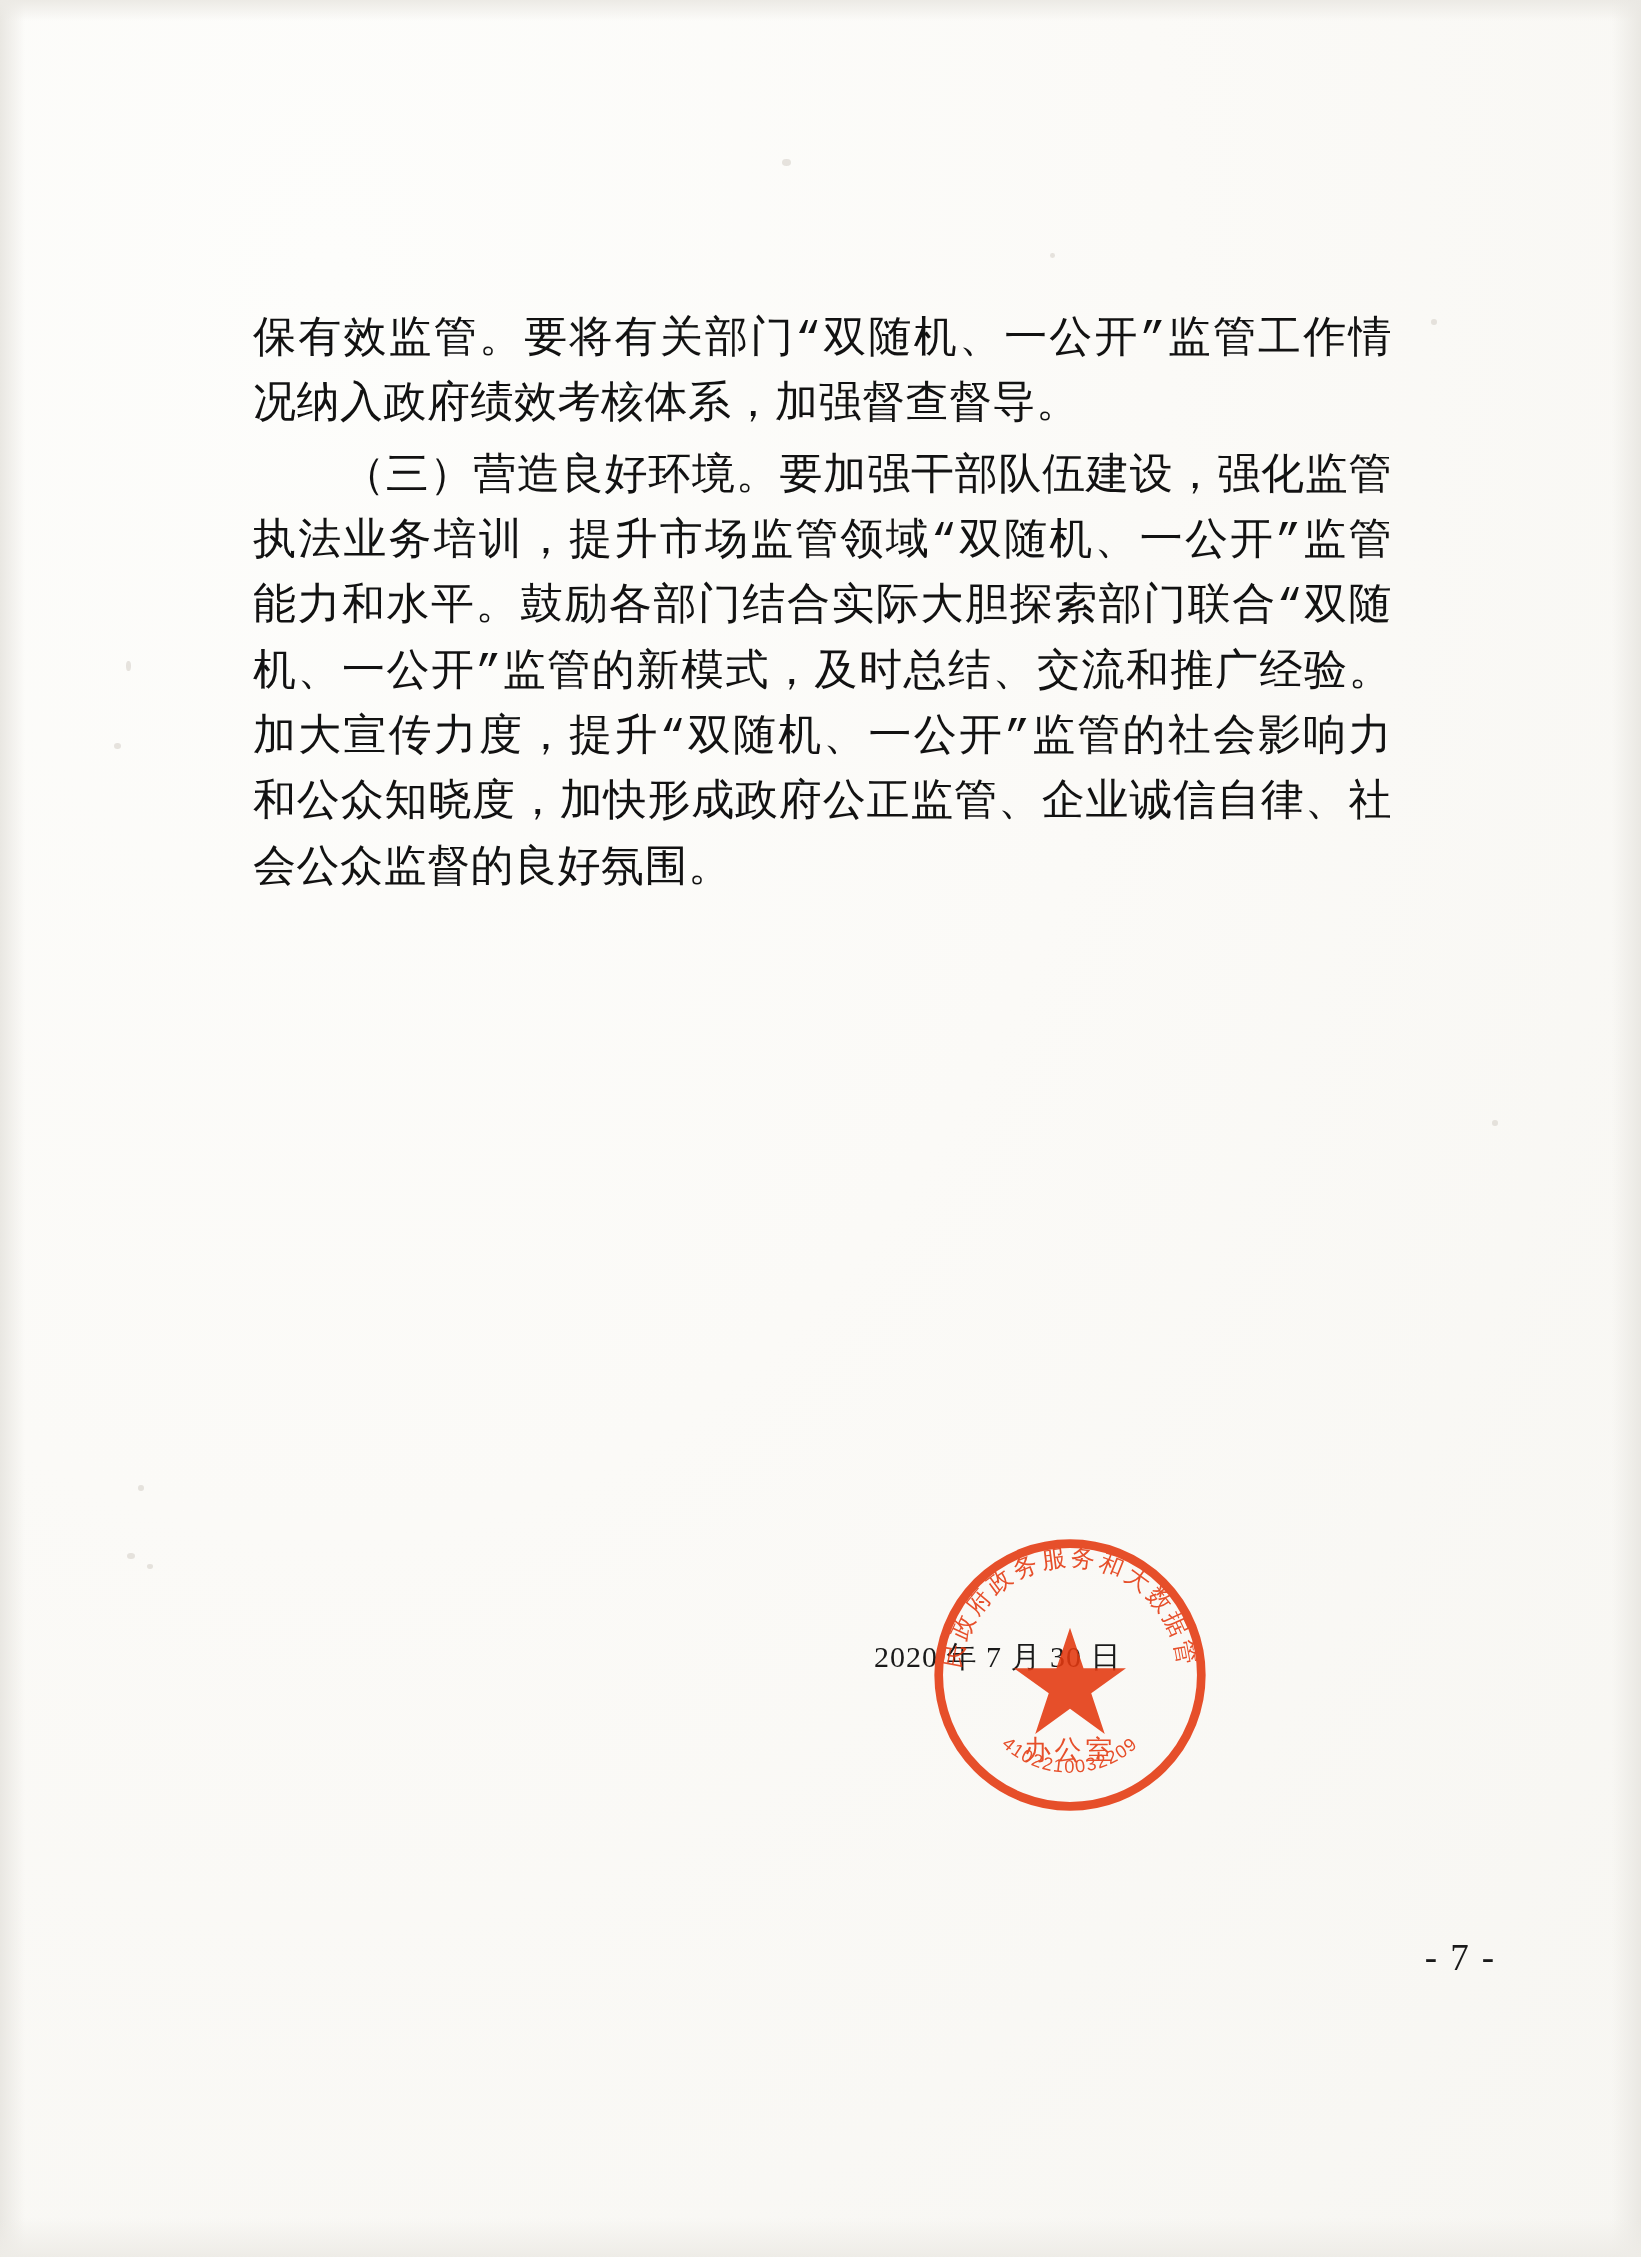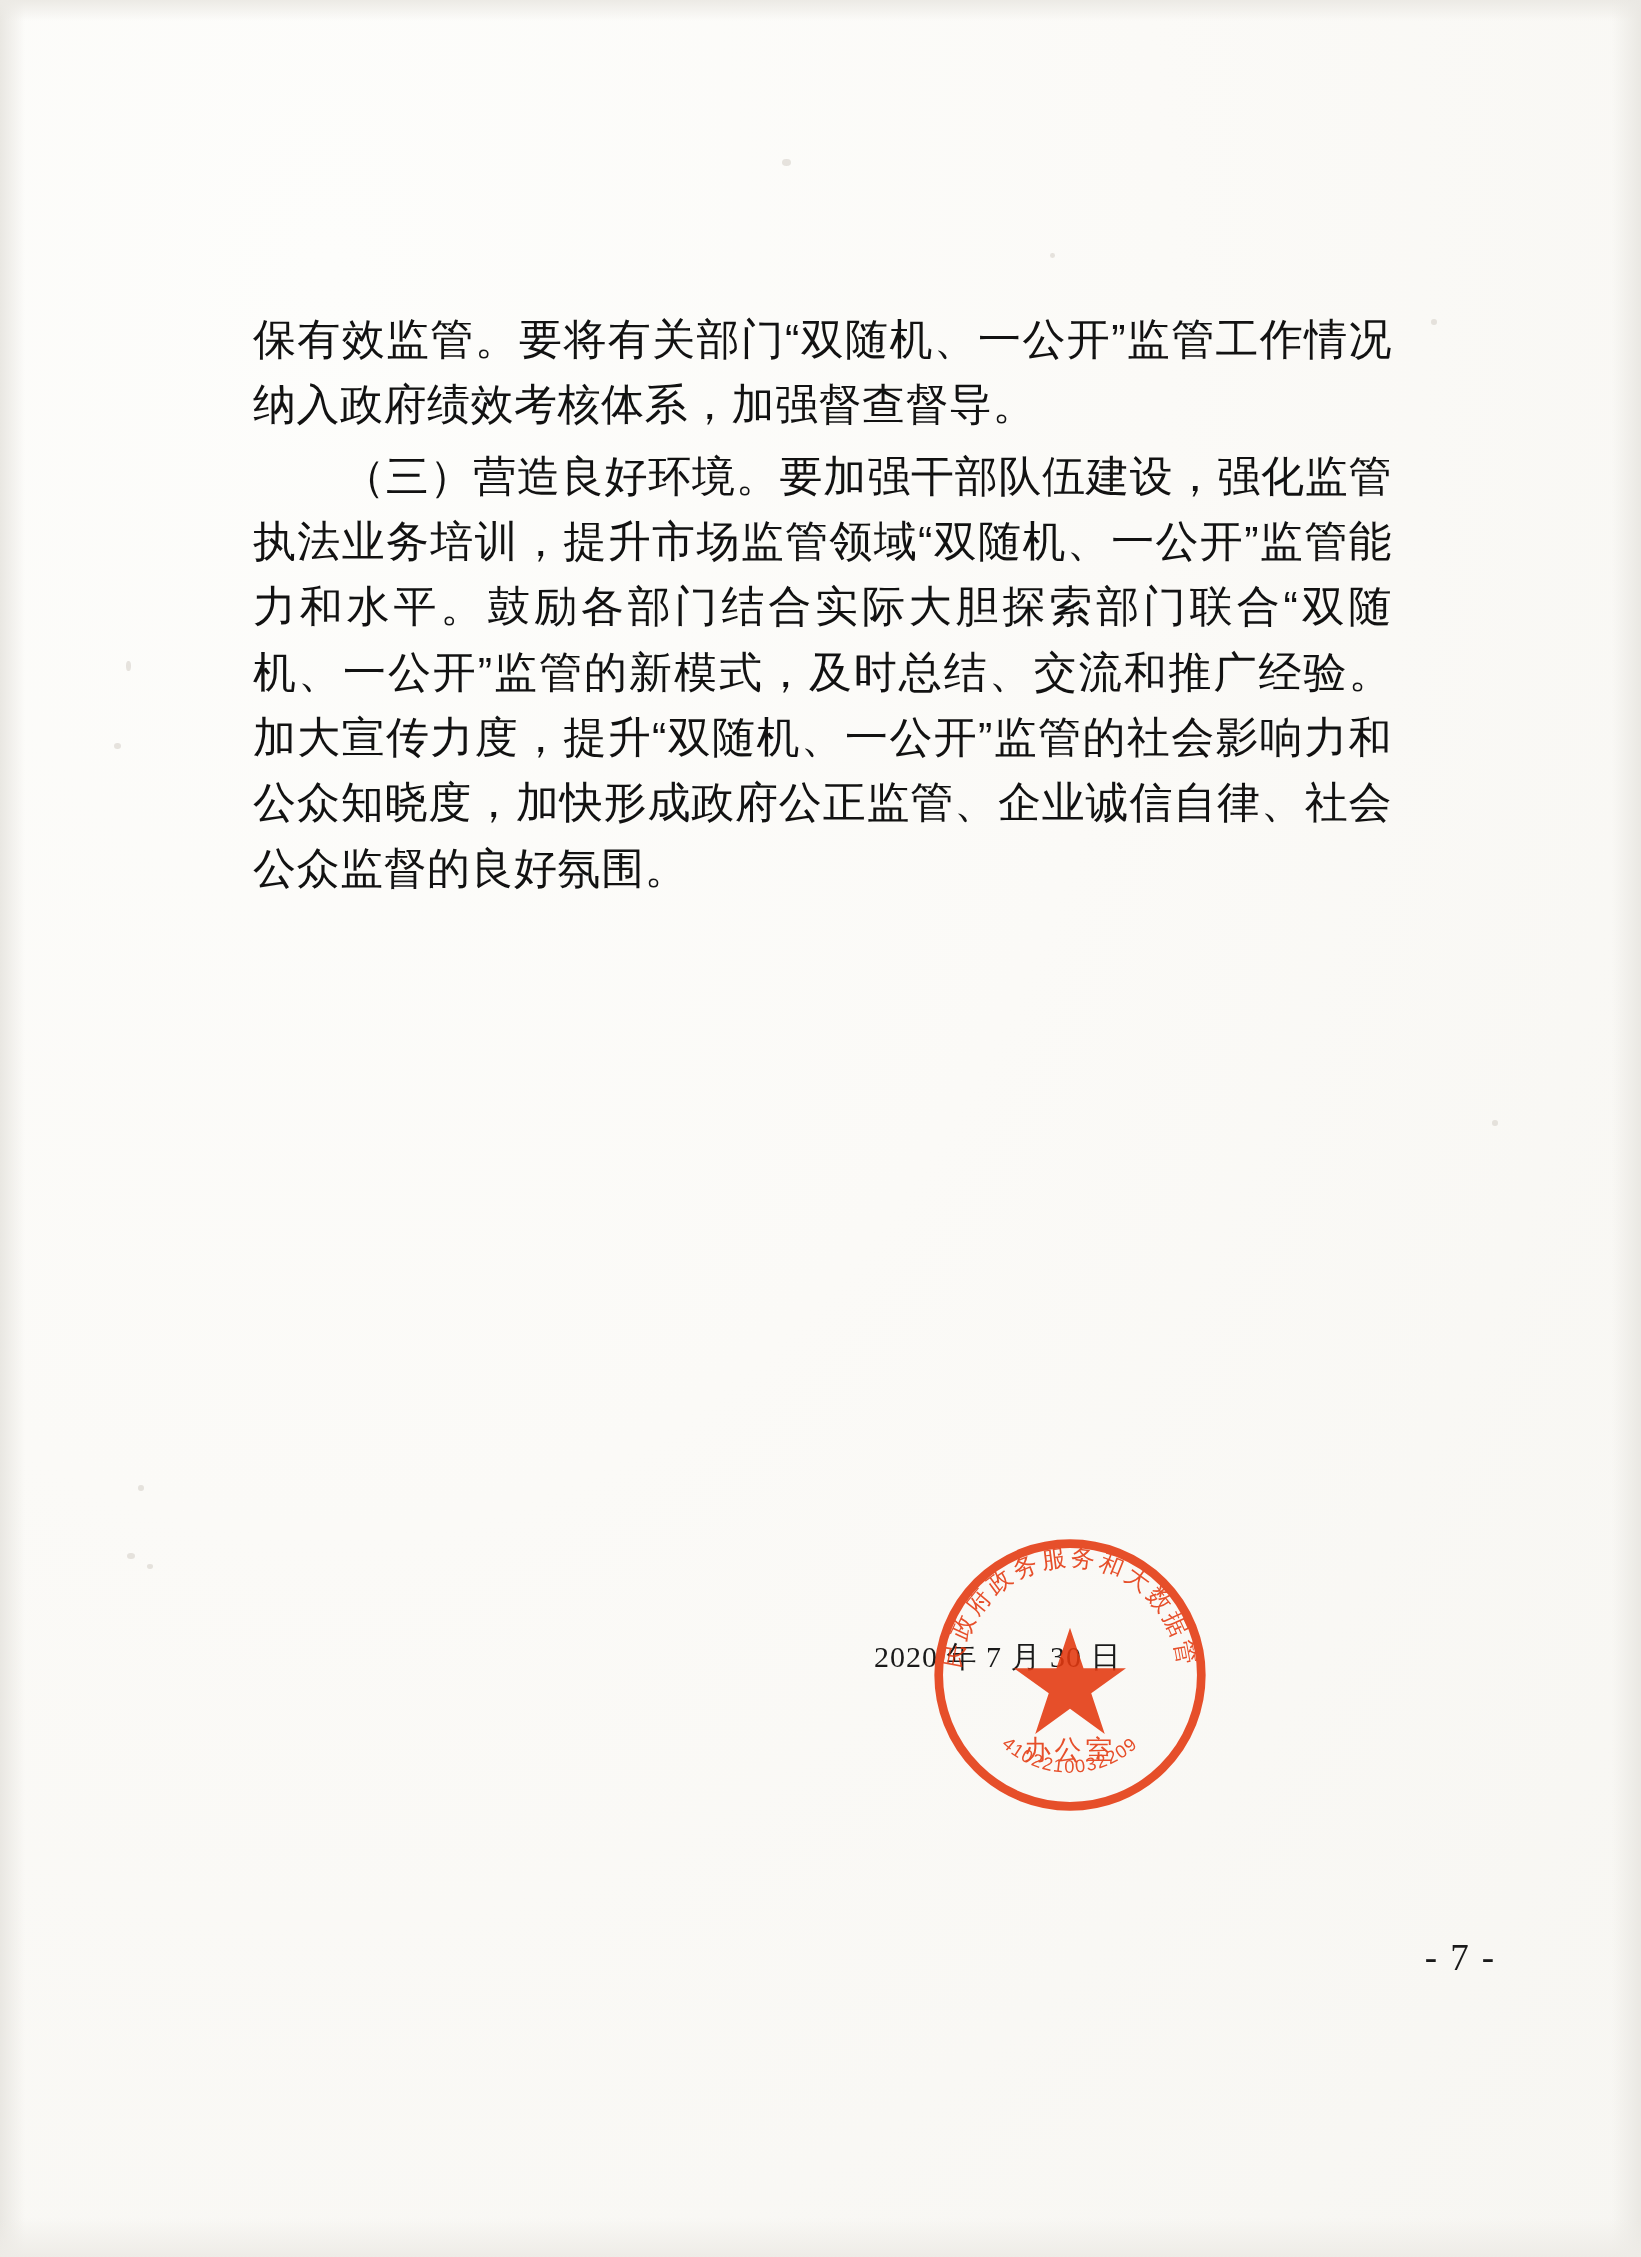--- a/index.html
+++ b/index.html
@@ -58,21 +58,21 @@
   }
 
   p.para {
     margin: 0 0 5.8px 0;
     font-size: 43px;
     line-height: 1.52;
     letter-spacing: 0.5px;
     color: #121212;
     text-align: justify;
     text-justify: inter-character;
-    font-family: Liberation Sans, sans-serif;
+    font-family: Liberation Mono, monospace;
   }
   p.indent {
     text-indent: 89px;
   }
 
   .date-line {
     position: absolute;
     left: 874px;
     top: 1637px;
     font-size: 30px;

